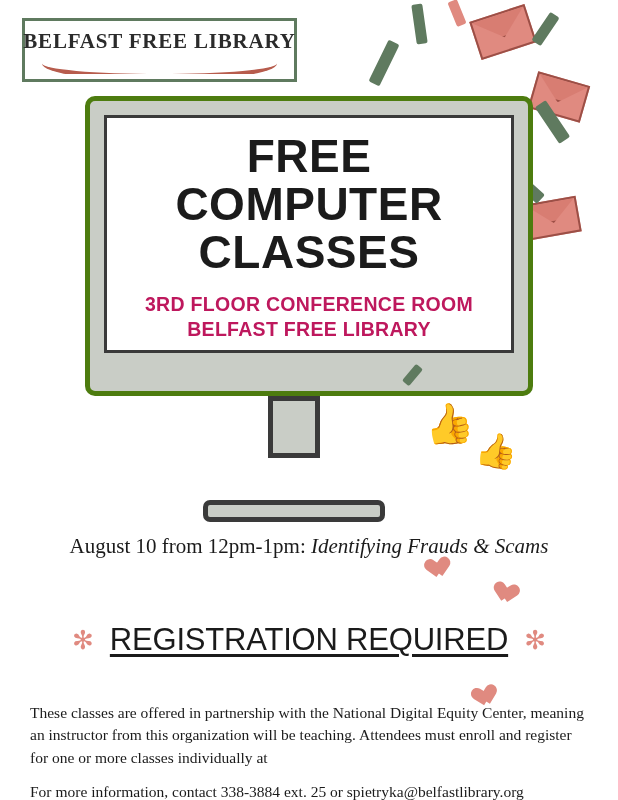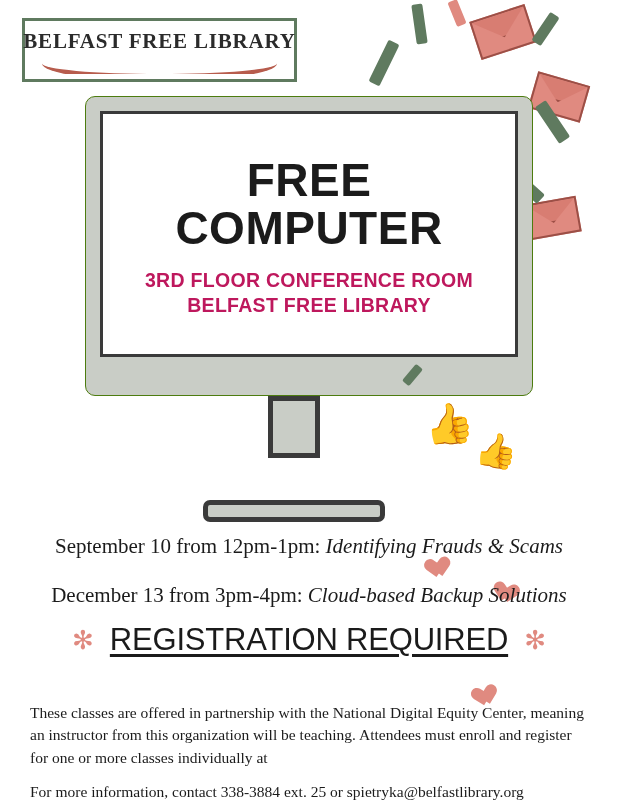--- a/index.html
+++ b/index.html
@@ -66,21 +66,21 @@
   }
 
   
   .monitor-frame {
     position: absolute;
     left: 85px;
     top: 96px;
     width: 448px;
     height: 300px;
     background: #c9cdc6;
-    border: 1px solid #4d7c0f;
+    border: 5px solid #4d7c0f;
     border-radius: 10px;
     box-sizing: border-box;
   }
   .monitor-screen {
     position: absolute;
     left: 14px;
     top: 14px;
     right: 14px;
     bottom: 38px;
     background: #ffffff;
@@ -273,42 +273,39 @@
   <div class="deco streak-red" style="left:452px; top:0px; width:10px; height:26px; transform:rotate(-22deg);"></div>
   <div class="deco streak" style="left:540px; top:12px; width:11px; height:34px; transform:rotate(34deg);"></div>
   <div class="deco streak" style="left:546px; top:100px; width:13px; height:44px; transform:rotate(-34deg);"></div>
   <div class="deco streak" style="left:520px; top:166px; width:12px; height:40px; transform:rotate(-48deg);"></div>
   <div class="deco streak-red" style="left:506px; top:120px; width:9px; height:24px; transform:rotate(18deg);"></div>
 
   <div class="monitor-frame">
     <div class="monitor-screen">
       <div class="headline">FREE</div>
       <div class="headline">COMPUTER</div>
+      <div class="headline">CLASSES</div>
       <div class="subhead">3RD FLOOR CONFERENCE ROOM</div>
       <div class="subhead" style="margin-top:0;">BELFAST FREE LIBRARY</div>
     </div>
   </div>
   <div class="monitor-neck"></div>
   <div class="monitor-base"></div>
 
   <div class="deco heart" style="left:396px; top:380px; transform:rotate(-10deg);"></div>
   <div class="deco heart" style="left:464px; top:386px; transform:rotate(12deg); width:20px; height:18px;"></div>
   <div class="deco heart" style="left:443px; top:470px; transform:rotate(-14deg);"></div>
   <div class="deco thumb" style="left:424px; top:404px; transform:rotate(-8deg);">👍</div>
   <div class="deco thumb" style="left:476px; top:434px; font-size:34px; transform:rotate(6deg);">👍</div>
   <div class="deco streak" style="left:408px; top:364px; width:9px; height:22px; transform:rotate(40deg);"></div>
 
   <div class="sessions">
     <p class="session-line">
-      <span>September 10 from 12pm-1pm:</span>
+      <span>August 10 from 12pm-1pm:</span>
       <span class="topic">Identifying Frauds &amp; Scams</span>
-    </p>
-    <p class="session-line">
-      <span>December 13 from 3pm-4pm:</span>
-      <span class="topic">Cloud-based Backup Solutions</span>
     </p>
   </div>
 
   <div class="reg-row">
     <span class="sparkle">✻</span>
     <span class="reg-title">REGISTRATION REQUIRED</span>
     <span class="sparkle">✻</span>
   </div>
 
   <div class="footer">

